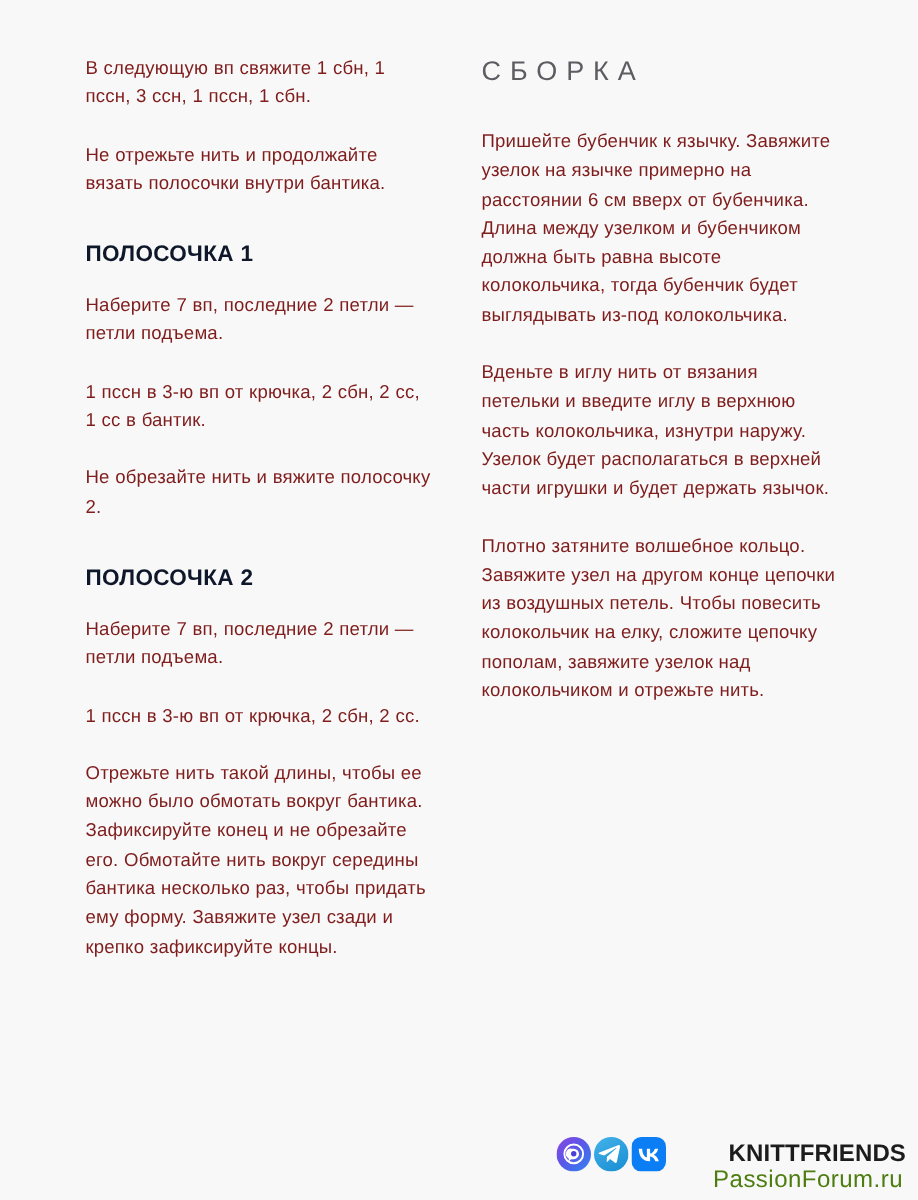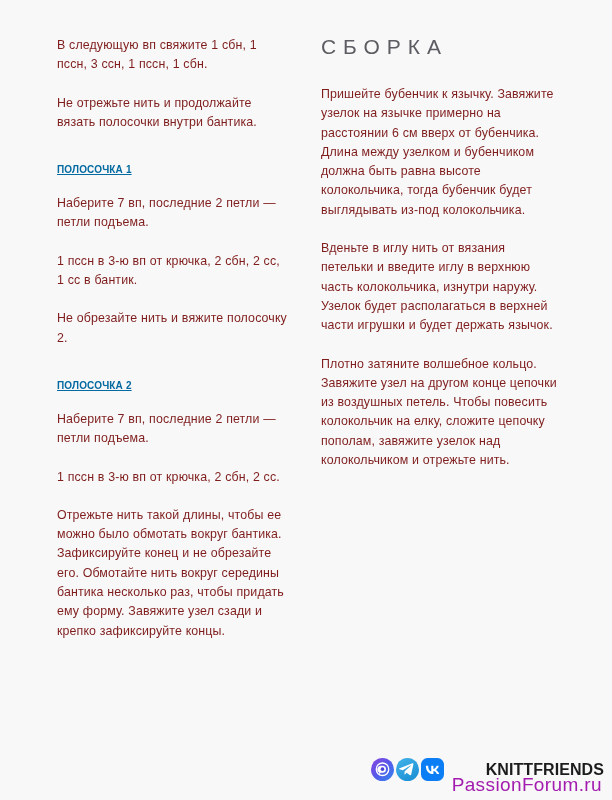--- a/index.html
+++ b/index.html
@@ -48,31 +48,30 @@
     line-height: 19.3px;
     color: #7f1d1d;
     margin: 0 0 19px 0;
     letter-spacing: 0.01em;
     word-spacing: 0.01em;
   }
 
   p.body-text:last-child { margin-bottom: 0; }
 
   h2.sub-head {
-    font-size: 10px;
+    font-size: 15px;
     font-weight: bold;
-    color: #0369a1;
+    color: #0f172a;
     letter-spacing: 0.015em;
     margin: 0 0 16px 0;
     line-height: 17px;
-    text-decoration: underline;
   }
 
   h1.section-head {
-    font-size: 21px;
+    font-size: 18px;
     font-weight: normal;
     color: #5c5c62;
     letter-spacing: 0.33em;
     margin: 0 0 27px 0;
     line-height: 22px;
   }
 
   .spacer-lg { height: 10px; }
 
   
@@ -111,22 +110,22 @@
     margin-left: 3px;
     line-height: 23px;
     font-family: "Liberation Sans", sans-serif;
     padding-left: 37px;
   }
 
   .watermark {
     position: absolute;
     right: 10px;
     bottom: 4px;
-    font-size: 19px;
-    color: #a21caf;
+    font-size: 16px;
+    color: #4d7c0f;
     letter-spacing: 0.02em;
     font-family: "Liberation Sans", sans-serif;
     white-space: nowrap;
   }
 </style>
 </head>
 <body>
 
 <div class="page">
 

